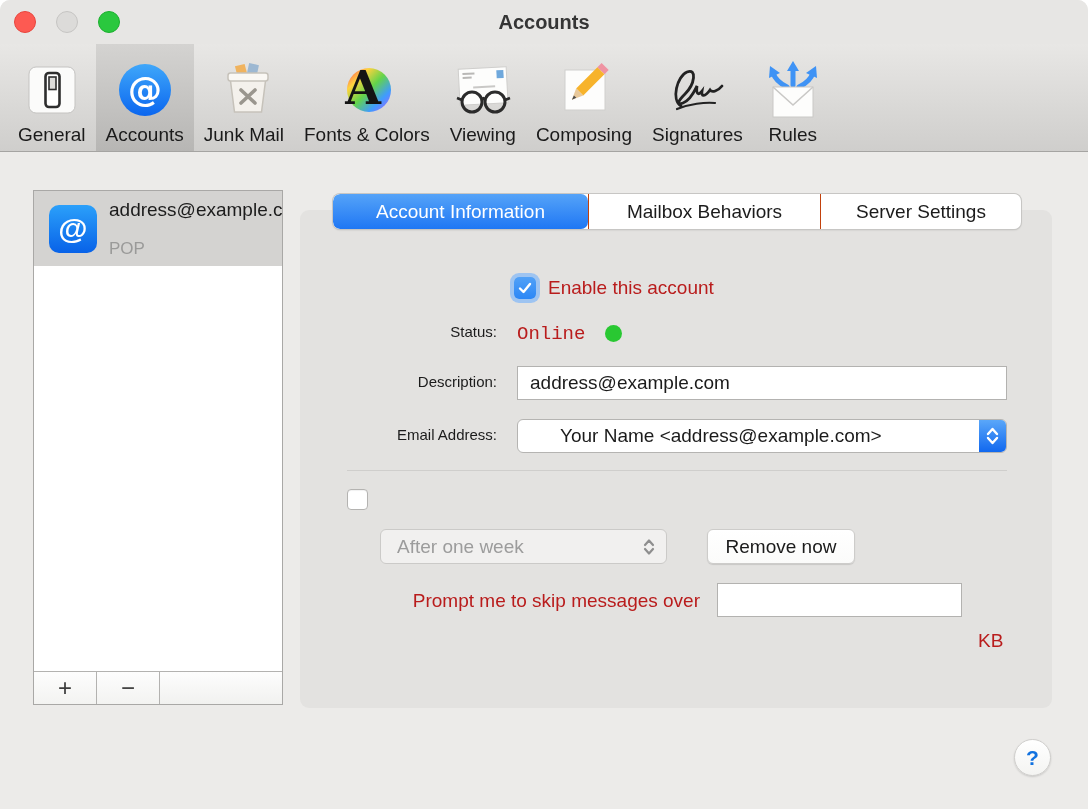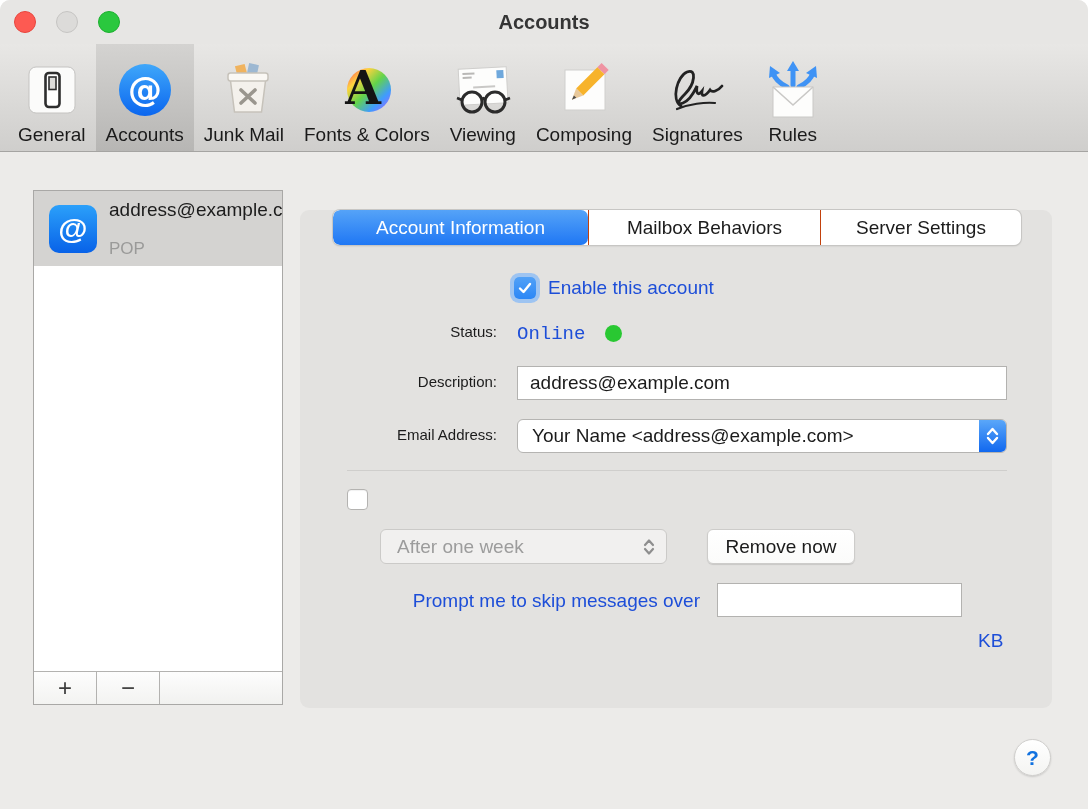--- a/index.html
+++ b/index.html
@@ -62,21 +62,21 @@
   }
   .lc-btn{
     width:63px; border-right:1px solid #b3b2b0;
     display:flex; align-items:center; justify-content:center;
     font-size:24px; font-weight:300; color:#3c3c3c;
     background:linear-gradient(#fdfdfd,#f3f3f1);
   }
   .lc-fill{ flex:1; }
   
   .tabs{
-    position:absolute; left:333px; top:210px; height:35px; display:flex;
+    position:absolute; left:333px; top:194px; height:35px; display:flex;
     background:#ffffff; border-radius:7px; overflow:hidden;
     box-shadow:0 0 0 1px #c7c6c4, 0 1px 2px rgba(0,0,0,.18);
     z-index:3;
   }
   .tab{
     display:flex; align-items:center; justify-content:center;
     font-size:19px; font-weight:500; color:#1b1b1b; cursor:default;
   }
   .tab + .tab{ border-left:1px solid #c2410c; }
   .tab.selected{
@@ -86,40 +86,40 @@
   .tab.t1{ width:255px; } .tab.t2{ width:232px; } .tab.t3{ width:201px; }
   
   .panel{
     position:absolute; left:300px; top:210px; width:752px; height:498px;
     background:#e3e2e0; border-radius:9px; z-index:1;
   }
   .row-label{
     position:absolute; left:0; width:197px; text-align:right;
     font-size:15px; color:#1b1b1b;
   }
-  .plain-label{ font-size:19px; color:#1d4ed8; }
+  .plain-label{ font-size:19px; color:#b91c1c; }
   .cb{
     width:22px; height:22px; border-radius:5px;
     background:linear-gradient(#51a1f7,#2c87f6);
     box-shadow:0 0 0 4px rgba(122,179,250,.65);
     display:flex; align-items:center; justify-content:center;
   }
   .cb-empty{
     width:21px; height:21px; border-radius:4px; background:#ffffff;
     border:1px solid #b4b3b1; box-shadow:inset 0 1px 1px rgba(0,0,0,.06);
   }
   .status-dot{ width:17px; height:17px; border-radius:50%; background:#29c832; }
   .text-input{
     height:34px; border:1px solid #b3b2b0; background:#ffffff;
     font-size:19px; color:#1b1b1b; padding:0 12px; outline:none;
     font-family:"Liberation Sans","DejaVu Sans",sans-serif;
   }
   .select{
     position:absolute; height:34px; background:#ffffff; border:1px solid #b5b4b2;
-    border-radius:6px; display:flex; align-items:center; overflow:hidden;
+    border-radius:6px; display:flex; align-items:center; overflow:hidden;padding-left:28px;
   }
   .select .sel-text{ font-size:19px; color:#1b1b1b; padding-left:14px; flex:1; white-space:nowrap; }
   .select .stepper{
     width:27px; align-self:stretch; flex:none;
     background:linear-gradient(#5aa7f9,#1168ef);
     display:flex; align-items:center; justify-content:center;
   }
   .popup-disabled{
     position:absolute; height:35px; background:#f1f0ef; border:1px solid #cbcac8;
     border-radius:6px; display:flex; align-items:center;

